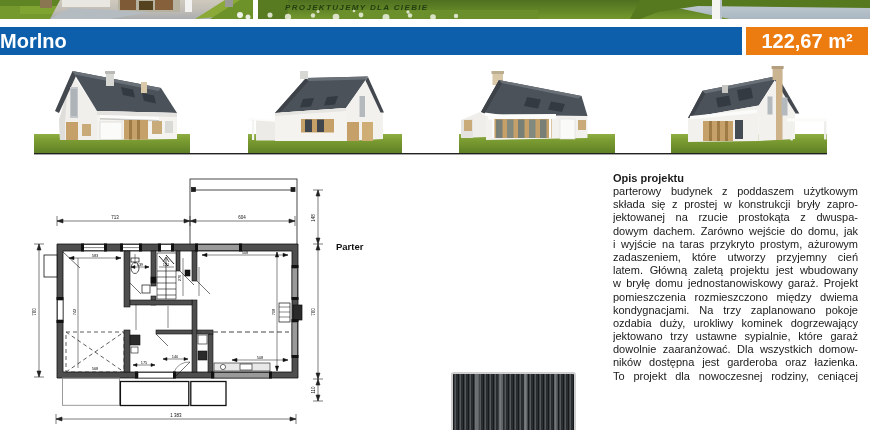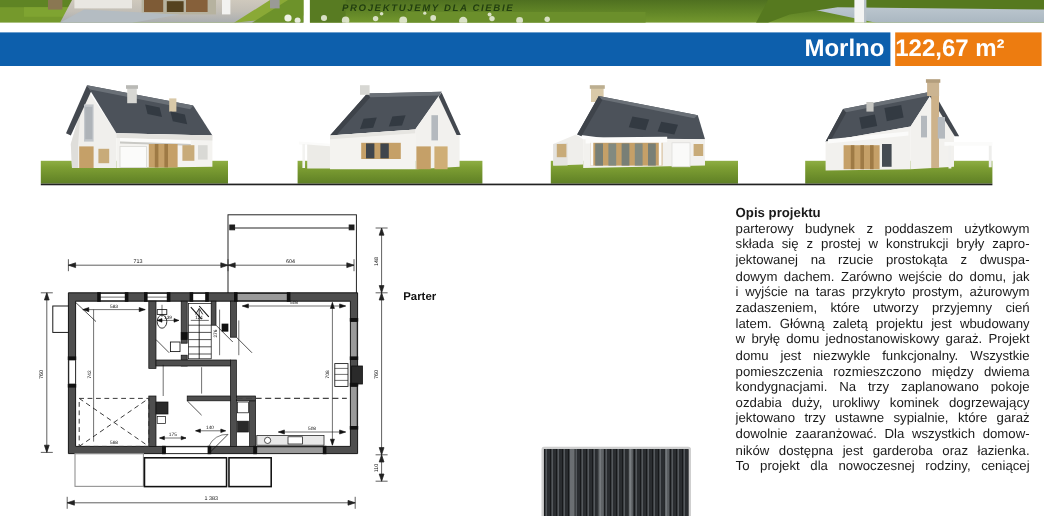--- a/index.html
+++ b/index.html
@@ -73,24 +73,24 @@
     <circle cx="60" cy="11.5" r="1.50"></circle>
     <circle cx="96" cy="11" r="1.35"></circle>
   </g>
   <text x="27" y="9.5" font-size="8" font-style="italic" font-weight="bold" fill="#223f10" letter-spacing="1.35">PROJEKTUJEMY DLA CIEBIE</text>
 </svg>
 </div>
 
 <div class="abs" style="left:0;top:27px;width:742px;height:28px;background:#0d5fac;"></div>
 
 <div class="abs" style="left:0;top:27px;width:737px;height:28px;color:#fff;
-     font-size:20px;font-weight:bold;text-align:right;line-height:28px;">Morlno</div>
+     font-size:20px;font-weight:bold;text-align:left;line-height:28px;">Morlno</div>
 
 <div class="abs" style="left:746px;top:27px;width:122px;height:28px;background:#ed7c10;
-     color:#fff;font-size:20px;font-weight:bold;line-height:28px;">122,67 m²</div>
+     color:#fff;font-size:20px;font-weight:bold;text-align:center;line-height:28px;">122,67 m²</div>
 
 <svg class="abs" style="left:0;top:60px;" width="870" height="100" viewBox="0 0 870 100">
   <defs>
     <linearGradient id="grass" x1="0" y1="0" x2="0" y2="1">
       <stop offset="0" stop-color="#8fae44"></stop>
       <stop offset="0.3" stop-color="#7d9e33"></stop>
       <stop offset="1" stop-color="#5f8025"></stop>
     </linearGradient>
   </defs>
 
@@ -509,21 +509,20 @@
 
   <div style="font-weight:bold;height:14px;line-height:14px;">Opis projektu</div>
   <div class="j">parterowy budynek z poddaszem użytkowym</div>
   <div class="j">składa się z prostej w konstrukcji bryły zapro-</div>
   <div class="j">jektowanej na rzucie prostokąta z dwuspa-</div>
   <div class="j">dowym dachem. Zarówno wejście do domu, jak</div>
   <div class="j">i wyjście na taras przykryto prostym, ażurowym</div>
   <div class="j">zadaszeniem, które utworzy przyjemny cień</div>
   <div class="j">latem. Główną zaletą projektu jest wbudowany</div>
   <div class="j">w bryłę domu jednostanowiskowy garaż. Projekt</div>
-  <div class="j">domu jest niezwykle funkcjonalny. Wszystkie</div>
   <div class="j">pomieszczenia rozmieszczono między dwiema</div>
   <div class="j">kondygnacjami. Na trzy zaplanowano pokoje</div>
   <div class="j">ozdabia duży, urokliwy kominek dogrzewający</div>
   <div class="j">jektowano trzy ustawne sypialnie, które garaż</div>
   <div class="j">dowolnie zaaranżować. Dla wszystkich domow-</div>
   <div class="j">ników dostępna jest garderoba oraz łazienka.</div>
   <div class="j">To projekt dla nowoczesnej rodziny, ceniącej</div>
 </div>
 <style>
 .j{height:13.2px;line-height:13.2px;text-align:justify;text-align-last:justify;white-space:nowrap;}

